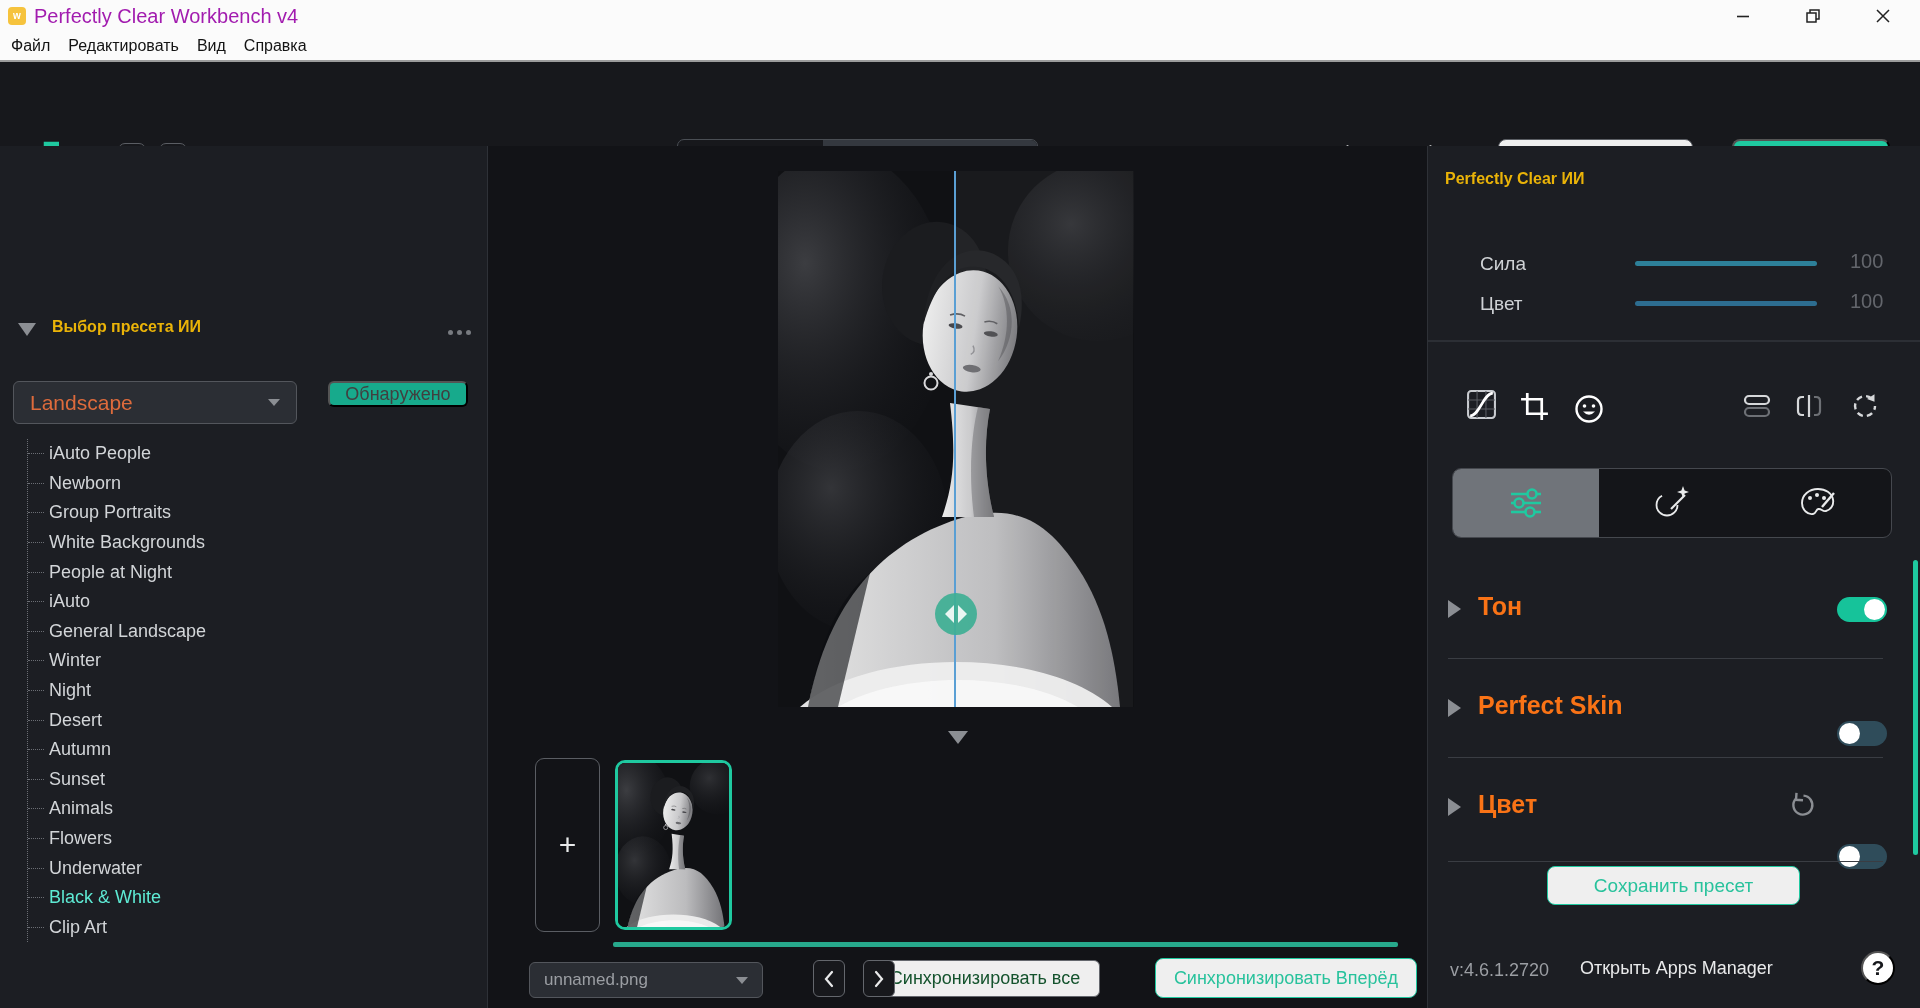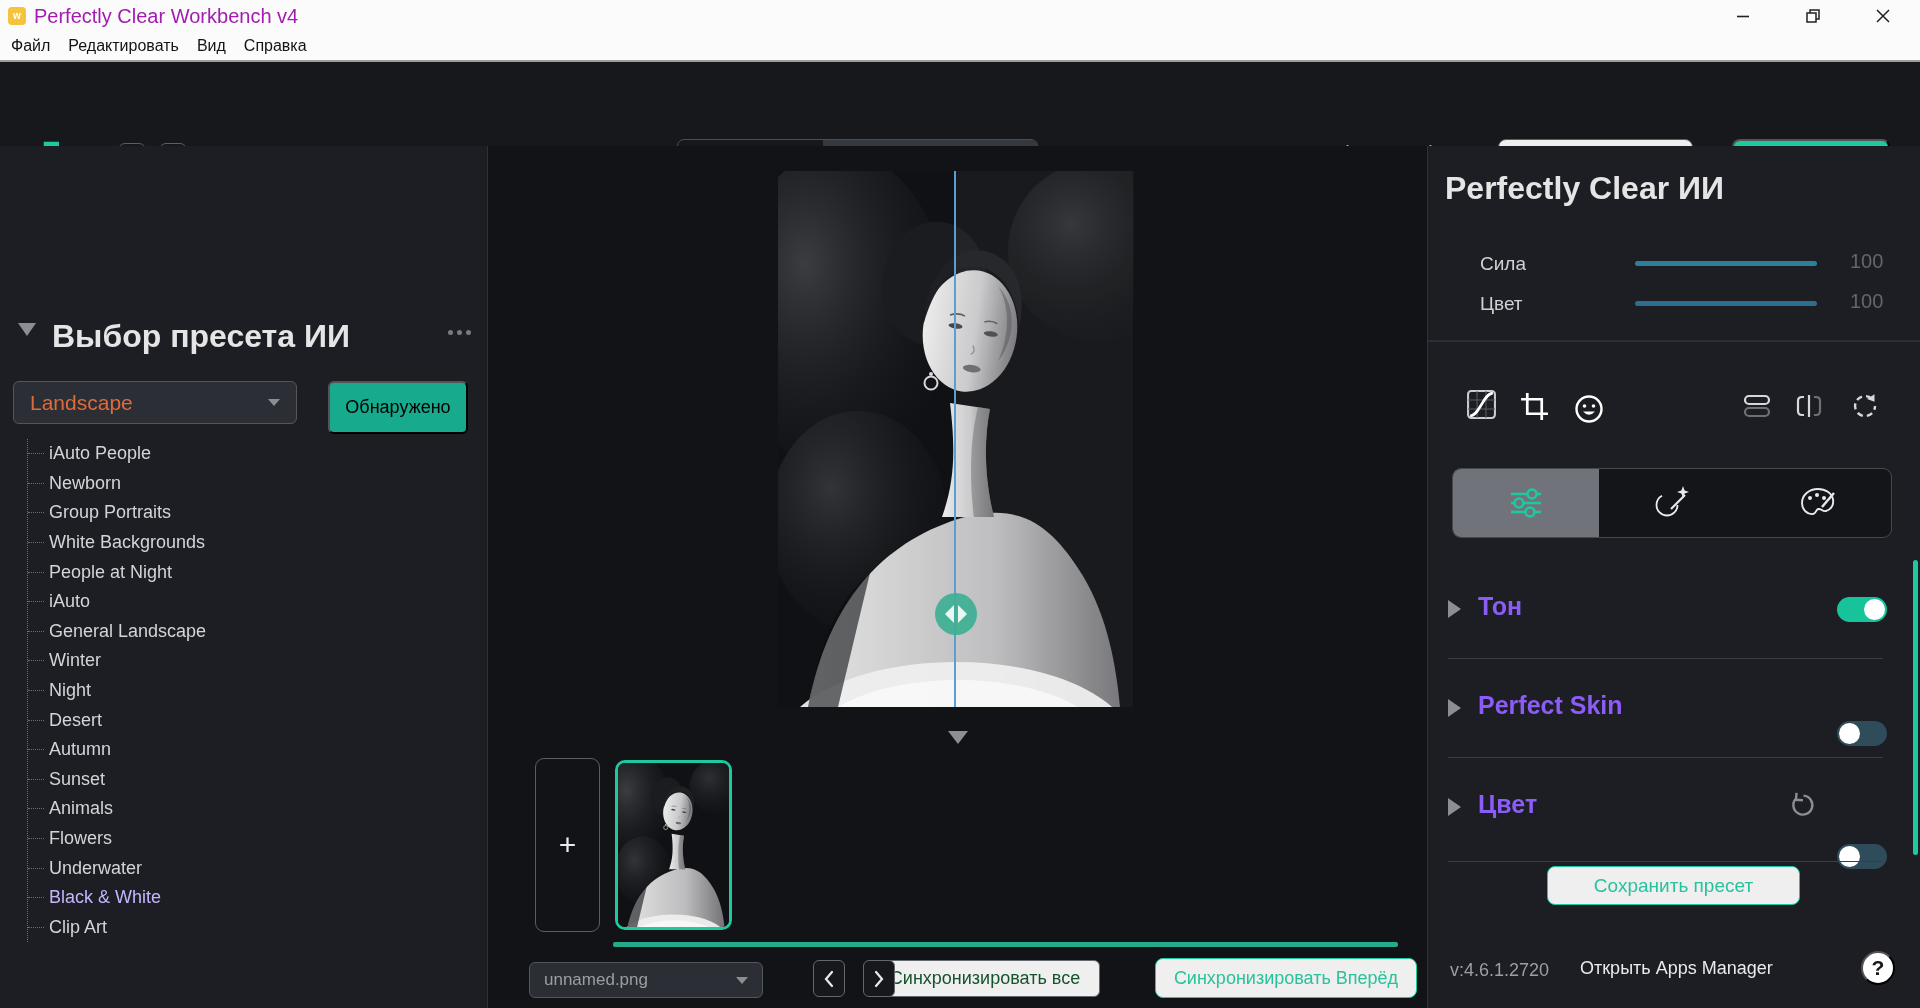--- a/index.html
+++ b/index.html
@@ -39,34 +39,34 @@
   .save-btn { left:1732px; top:77px; width:158px; height:41px; background:#1fc9a0; border-radius:8px;
               display:flex; align-items:center; justify-content:center; gap:9px; color:#0e241e; font-size:18px; }
 
   
   .left-panel  { left:0; top:146px; width:488px; height:862px; background:#1c1e23; border-right:1px solid #2e3137; }
   .right-panel { left:1427px; top:146px; width:493px; height:862px; background:#1c1e23; border-left:1px solid #2e3137; }
   .canvas { left:489px; top:146px; width:938px; height:862px; background:#121317; }
 
   .tri-down { width:0; height:0; border-left:9px solid transparent; border-right:9px solid transparent; border-top:13px solid #8b8e93; }
   .tri-right { width:0; height:0; border-top:9px solid transparent; border-bottom:9px solid transparent; border-left:13px solid #8b8e93; }
-  .panel-h1 { font-size:32px; font-weight:bold; color:#e5e5e5; }
+  .panel-h1 { font-size:16px; font-weight:bold; color:#eab308; }
   .dots { display:flex; gap:4px; }
   .dots i { width:5px; height:5px; border-radius:50%; background:#787b80; }
 
   .dropdown { background:#2b2e34; border:1.5px solid #53565c; border-radius:6px; display:flex; align-items:center; }
   .dd-caret { width:0; height:0; border-left:6px solid transparent; border-right:6px solid transparent; border-top:7px solid #8b8e93; margin-left:auto; }
 
-  .detected-btn { left:328px; top:235px; width:140px; height:53px; background:#17aa8c; border-radius:6px;
-                  display:flex; align-items:center; justify-content:center; color:#000000; font-size:18px; }
+  .detected-btn { left:328px; top:235px; width:140px; height:26px; background:#17aa8c; border-radius:6px;
+                  display:flex; align-items:center; justify-content:center; color:#404040; font-size:18px; }
 
   .preset-list { left:27px; top:293px; width:300px; list-style:none; border-left:1px dotted #6b6e74; }
   .preset-item { height:29.6px; display:flex; align-items:center; font-size:18px; color:#d2d5d8; cursor:default; }
   .preset-item::before { content:""; width:16px; border-top:1px dotted #6b6e74; margin-right:5px; }
-  .preset-item.selected span { color:#c4b5fd; }
+  .preset-item.selected span { color:#5eead4; }
 
   
   .photo { left:778px; top:171px; width:356px; height:536px; }
   .photo-after { left:955px; top:171px; width:178px; height:536px; background:rgba(255,255,255,0.04); }
   .split-line { left:954px; top:171px; width:2px; height:536px; background:#5a9fd4; }
   .split-handle { left:935px; top:593px; width:42px; height:42px; border-radius:50%;
                   background:rgba(62,175,148,0.92); display:flex; align-items:center; justify-content:center; }
   .collapse-tri { left:948px; top:731px; }
   .collapse-tri .tri-down { border-left-width:10px; border-right-width:10px; border-top-width:13px; }
 
@@ -87,21 +87,21 @@
   .rp-slider-label { font-size:19px; color:#cfd2d5; }
   .rp-track { height:5px; border-radius:3px; }
   .rp-value { font-size:20px; color:#63666c; }
   .icon-btn { background:transparent; border:none; display:flex; align-items:center; justify-content:center; }
 
   .tab-row { left:1452px; top:468px; width:440px; height:70px; border:1px solid #45484e; border-radius:9px;
              background:#141519; display:flex; overflow:hidden; }
   .tab { width:146.6px; height:100%; display:flex; align-items:center; justify-content:center; }
   .tab.active { background:#70747a; }
 
-  .section-label { font-size:25px; font-weight:bold; color:#8b5cf6; }
+  .section-label { font-size:25px; font-weight:bold; color:#f97316; }
   .toggle { width:50px; height:25px; border-radius:13px; position:relative; background:#2f4c5a; }
   .toggle .knob { position:absolute; top:2px; left:2px; width:21px; height:21px; border-radius:50%; background:#fff; }
   .toggle.on { background:#16c39a; }
   .toggle.on .knob { left:auto; right:2px; }
   .rp-div { left:1448px; width:435px; height:1px; background:#3a3d43; }
 
   .save-preset-btn { left:1547px; top:866px; width:253px; height:39px; border:1.5px solid #1fc9a0; border-radius:8px;
                      display:flex; align-items:center; justify-content:center; color:#28c29c; font-size:19px; }
   .version-text { left:1450px; top:960px; font-size:18px; color:#9b9ea3; }
   .apps-link { left:1580px; top:958px; font-size:18px; color:#e9eaeb; }

